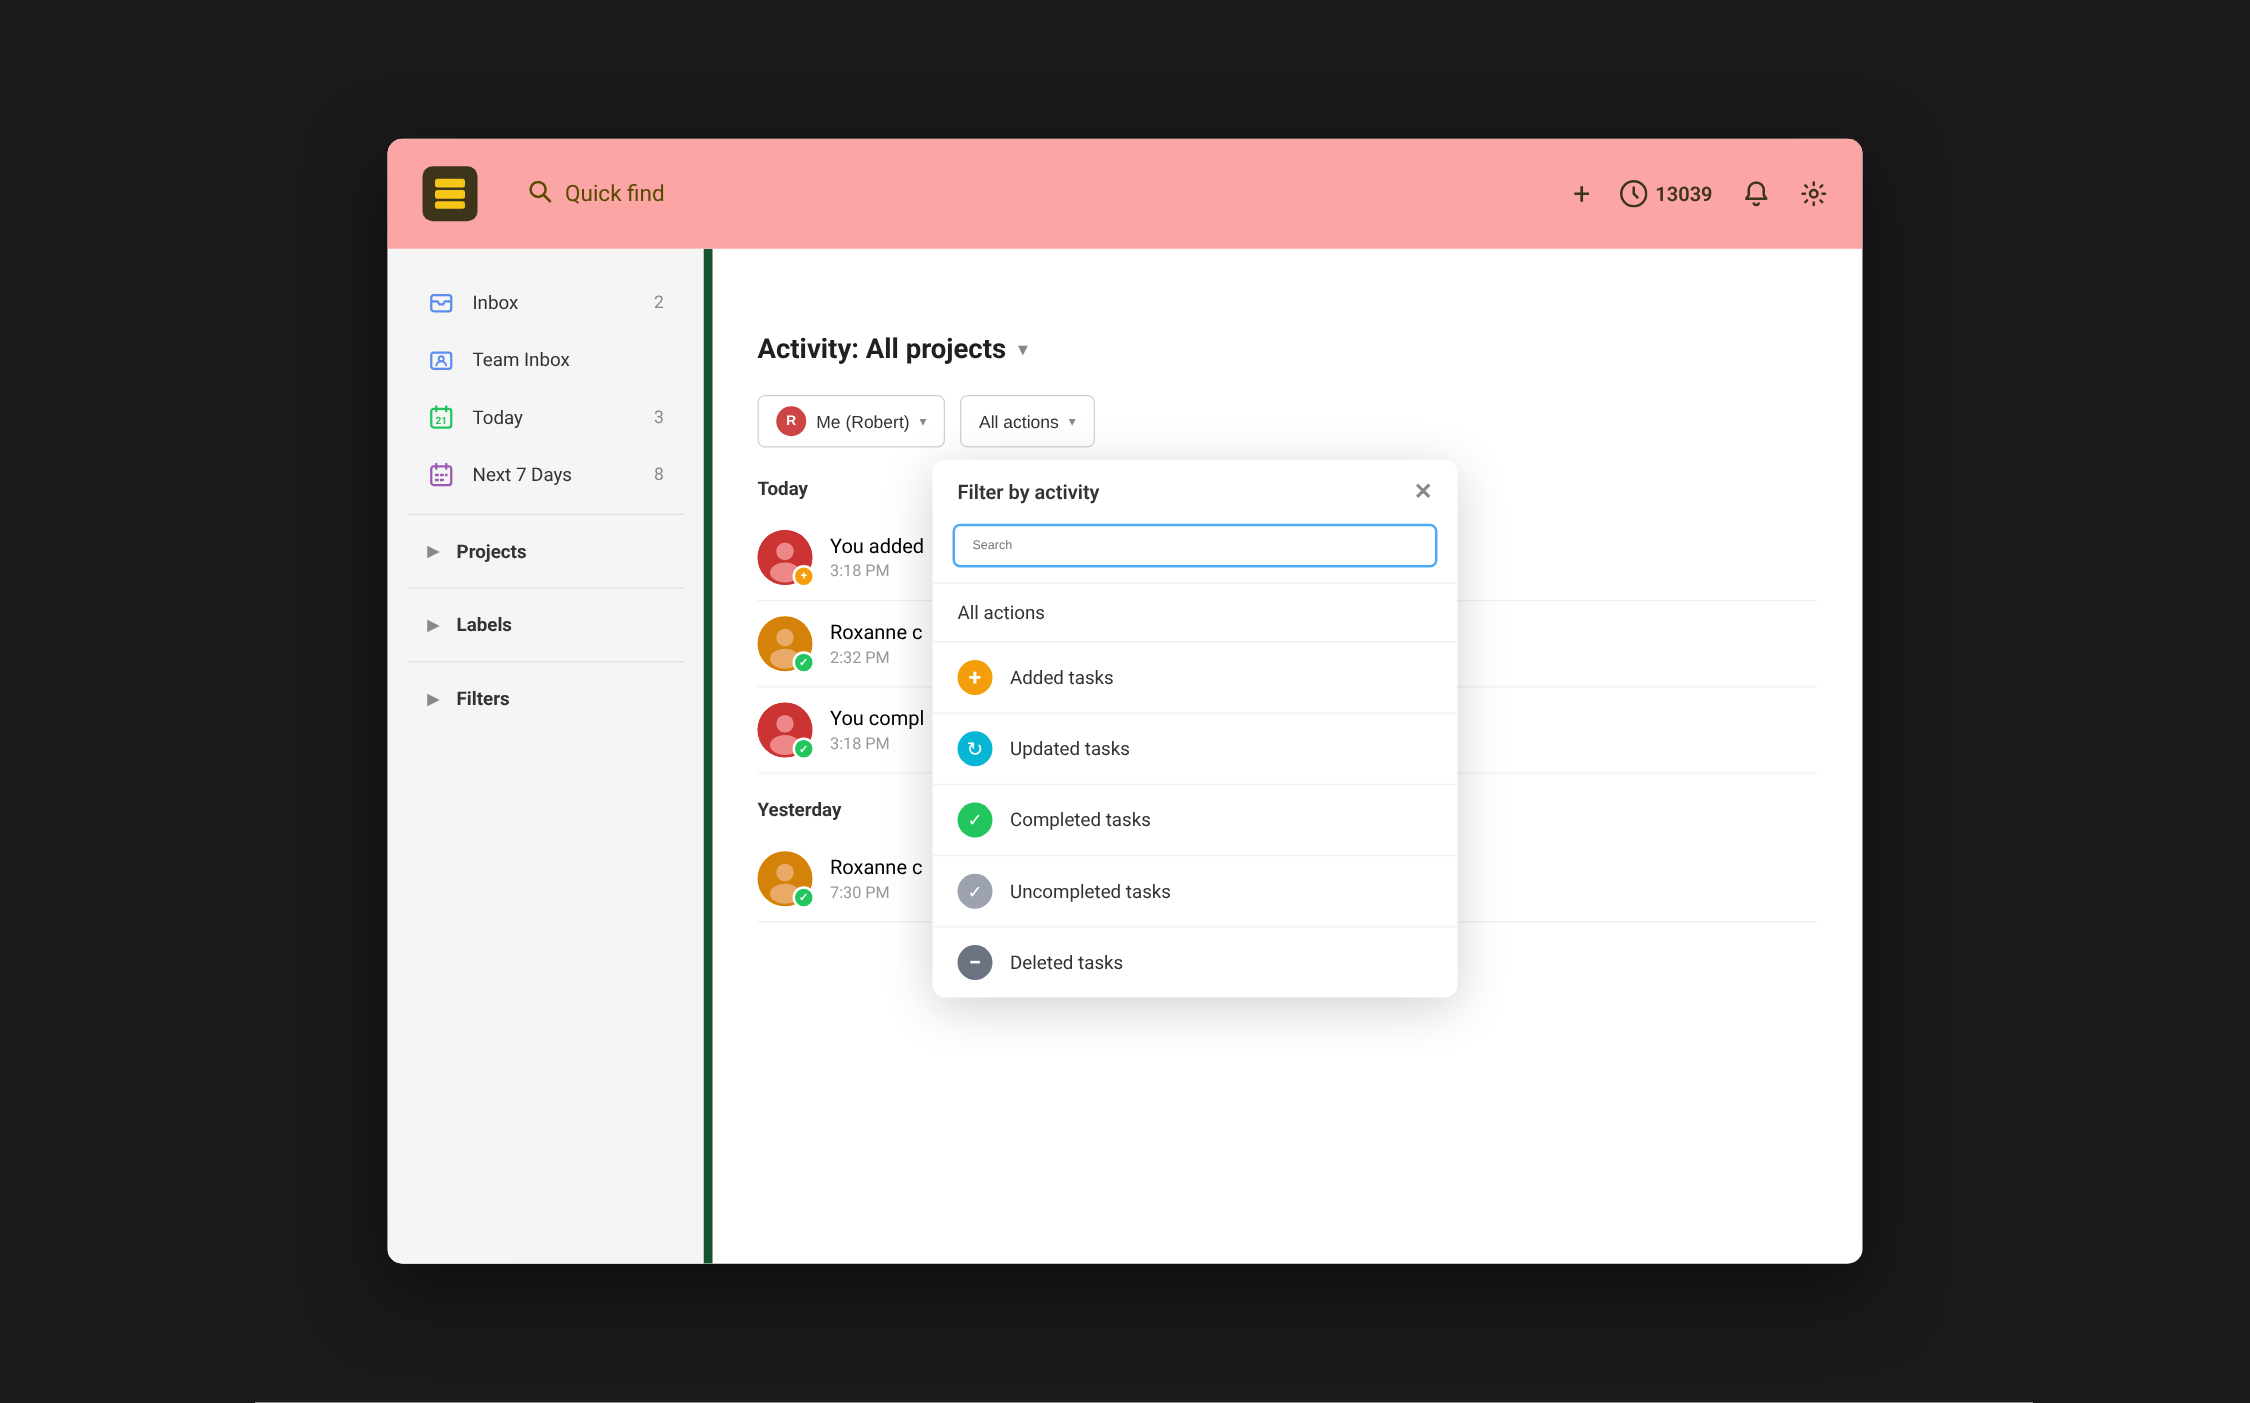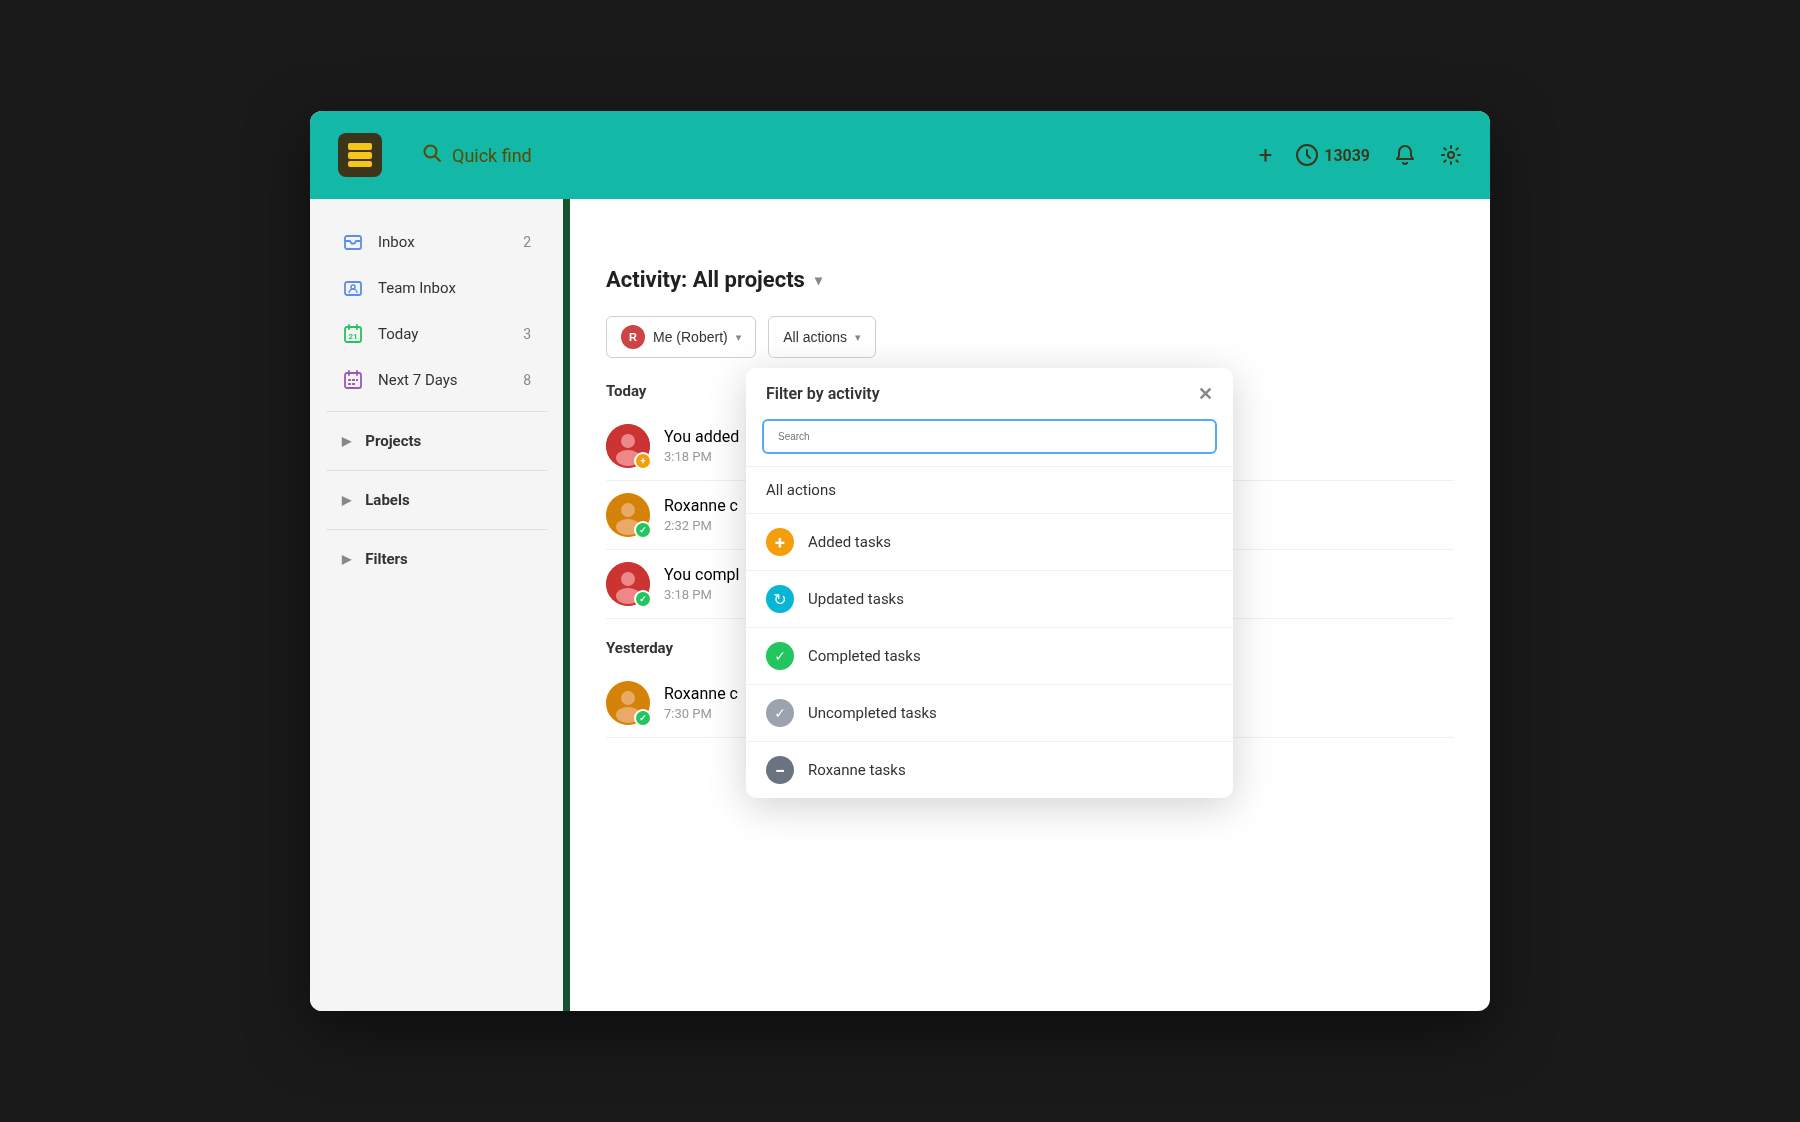--- a/index.html
+++ b/index.html
@@ -16,21 +16,21 @@
       height: 900px;
       background: #fff;
       border-radius: 12px;
       overflow: hidden;
       display: flex;
       flex-direction: column;
       box-shadow: 0 20px 60px rgba(0,0,0,0.5);
     }
     
     .header {
-      background: #14b8a6;
+      background: #fca5a5;
       height: 88px;
       display: flex;
       align-items: center;
       padding: 0 28px;
       flex-shrink: 0;
     }
     .header-logo {
       width: 44px;
       height: 44px;
       background: #3d3519;
@@ -251,21 +251,21 @@
     }
     .activity-time {
       font-size: 13px;
       color: #999;
     }
     
     .dropdown-overlay {
       position: absolute;
       top: 52px;
       left: 140px;
-      width: 487px;
+      width: 420px;
       background: #fff;
       border-radius: 10px;
       box-shadow: 0 8px 40px rgba(0,0,0,0.18);
       z-index: 100;
       overflow: hidden;
     }
     .dropdown-header {
       display: flex;
       align-items: center;
       justify-content: space-between;
@@ -483,21 +483,21 @@
             <div class="dropdown-item">
               <div class="dropdown-item-icon" style="background:#22c55e; font-size:14px;">✓</div>
               <span>Completed tasks</span>
             </div>
             <div class="dropdown-item">
               <div class="dropdown-item-icon" style="background:#9ca3af; font-size:14px;">✓</div>
               <span>Uncompleted tasks</span>
             </div>
             <div class="dropdown-item">
               <div class="dropdown-item-icon" style="background:#6b7280; font-size:18px; font-weight:700;">−</div>
-              <span>Roxanne tasks</span>
+              <span>Deleted tasks</span>
             </div>
           </div>
         </div>
       </div>
 
       <div class="section-title">Today</div>
 
       <div class="activity-item">
         <div class="avatar-wrap">
           <div class="avatar bg-red">

